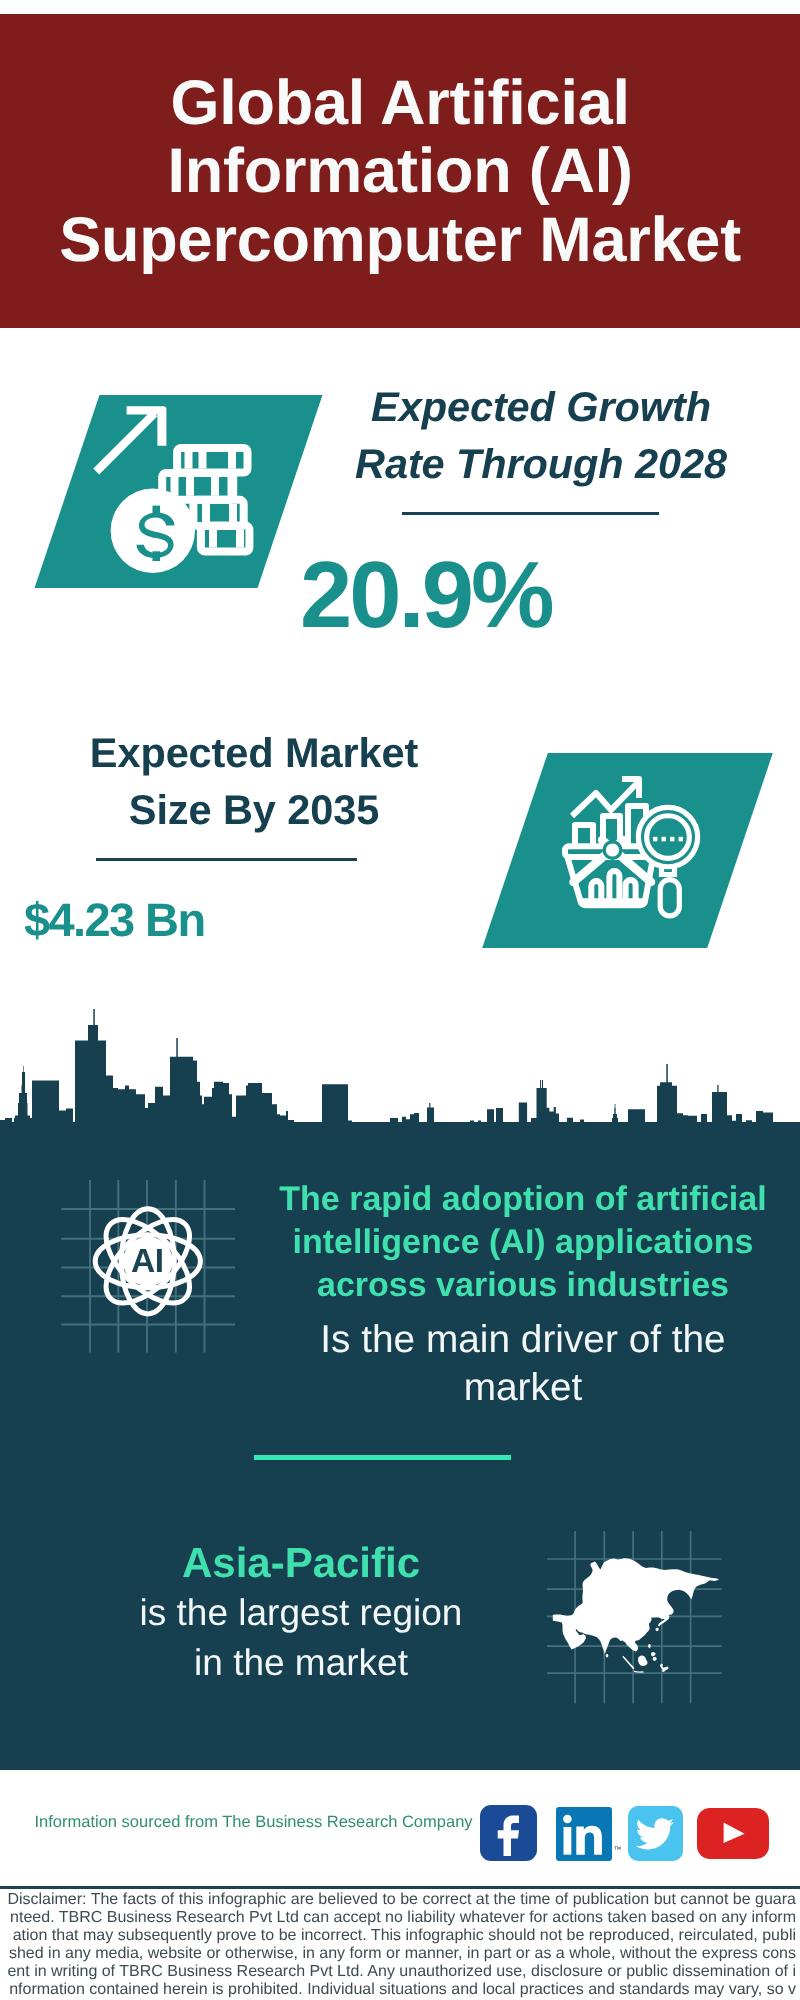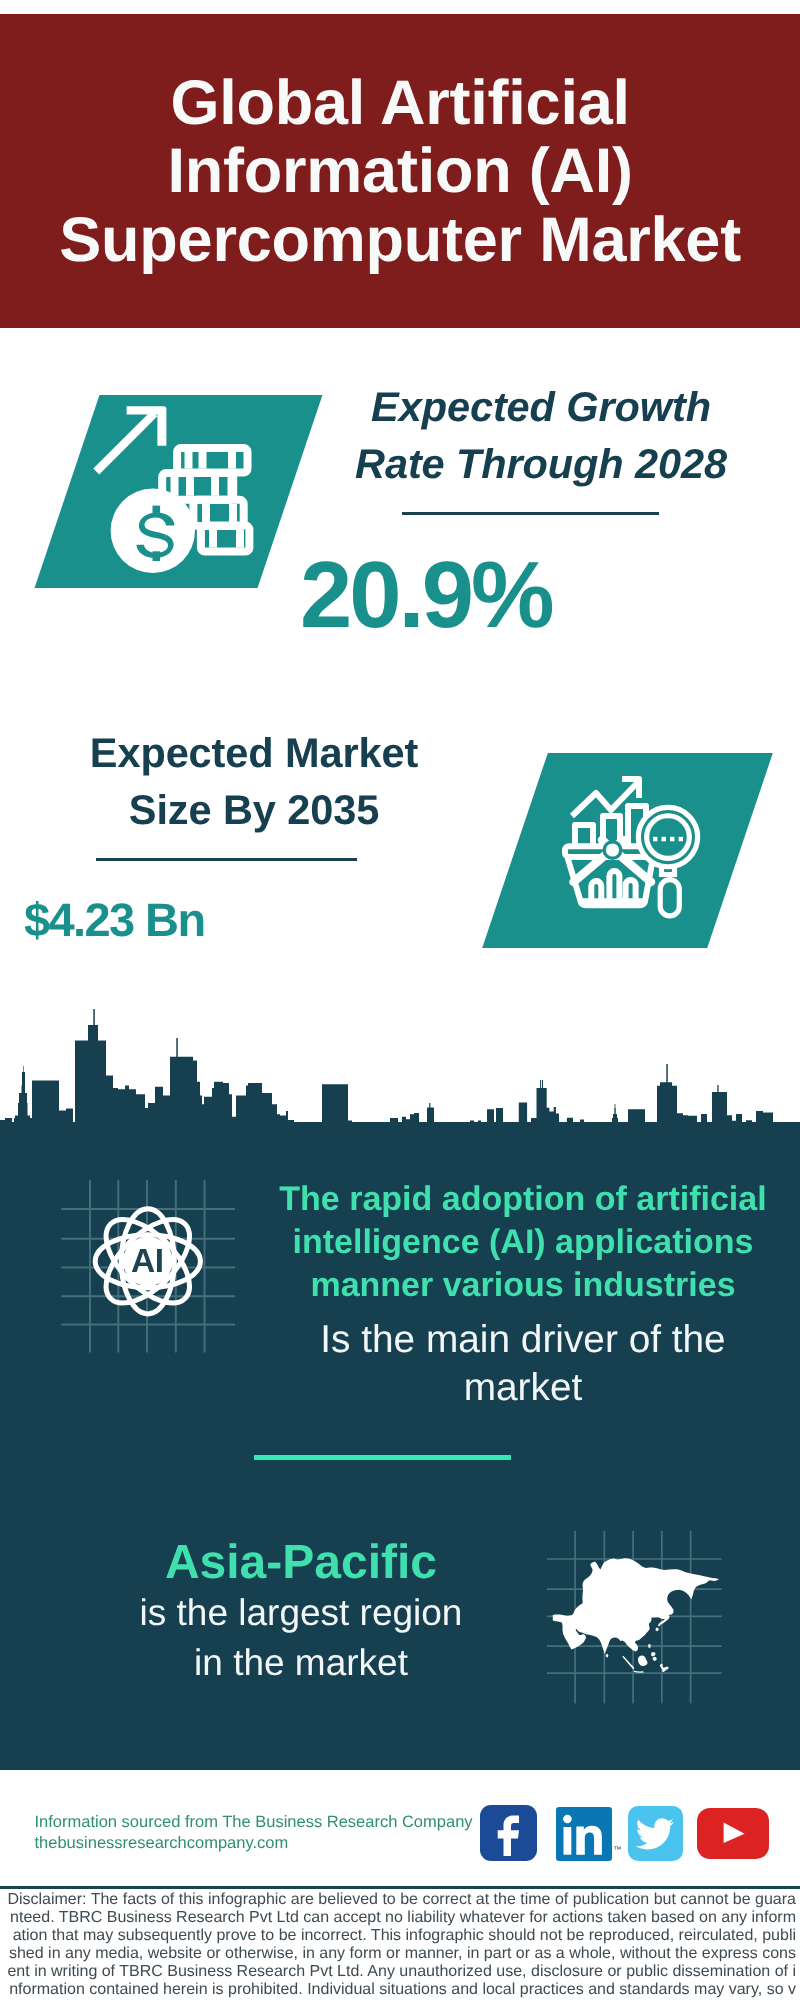--- a/index.html
+++ b/index.html
@@ -26,21 +26,21 @@
   .lower{position:absolute;left:0;top:1122px;width:800px;height:648px;background:#16404f;}
   .skyline{position:absolute;left:0;top:1008px;width:800px;height:120px;}
 
   .msg{position:absolute;text-align:center;}
   .msg>div{white-space:nowrap;}
   .msg .hi{color:#3fe0ae;font-weight:bold;}
   .msg .lo{color:#f2f6f7;font-weight:normal;}
   #driver-msg .hi{font-size:34px;line-height:43px;}
   #driver-msg .lo{font-size:38.8px;line-height:47px;}
   #driver-msg .lo.first{line-height:49px;margin-top:8px;}
-  #region-msg .hi{font-size:48px;line-height:50px;}
+  #region-msg .hi{font-size:42px;line-height:50px;}
   #region-msg .lo{font-size:37px;line-height:50.2px;}
 
   .divider{position:absolute;height:4.7px;background:#35e8b5;}
 
   
   .footbar{position:absolute;left:0;top:1770px;width:800px;height:128px;background:#ffffff;}
   .foot-src{position:absolute;color:#2f8f6f;font-size:16.5px;line-height:20.8px;white-space:nowrap;}
   .social{position:absolute;overflow:hidden;}
   .disc-rule{position:absolute;left:0;width:800px;height:2.8px;background:#1b4453;}
   .disclaimer{position:absolute;left:6px;width:790px;color:#3f4b52;font-size:16px;line-height:18px;word-break:break-all;text-align:right;}
@@ -181,21 +181,21 @@
       <ellipse rx="52.6" ry="26.5" transform="rotate(90)"></ellipse>
       <ellipse rx="52.6" ry="26.5" transform="rotate(135)"></ellipse>
     </g>
     <circle cx="92.8" cy="86.3" r="24.8" fill="#ffffff"></circle>
     <text x="92.4" y="97" text-anchor="middle" font-family="Liberation Sans, sans-serif" font-size="33.5" font-weight="bold" fill="#1b4553" letter-spacing="-0.4">AI</text>
   </svg>
 
   <div class="msg" id="driver-msg" style="left:252px;top:1177.5px;width:542px;">
     <div class="hi">The rapid adoption of artificial</div>
     <div class="hi">intelligence (AI) applications</div>
-    <div class="hi">manner various industries</div>
+    <div class="hi">across various industries</div>
     <div class="lo first">Is the main driver of the</div>
     <div class="lo">market</div>
   </div>
 
   <div class="divider" style="left:253.8px;top:1455px;width:257.3px;"></div>
 
   <div class="msg" id="region-msg" style="left:54px;top:1538px;width:494px;">
     <div class="hi">Asia-Pacific</div>
     <div class="lo">is the largest region</div>
     <div class="lo">in the market</div>
@@ -213,21 +213,20 @@
       <line x1="12" y1="96.3" x2="186.6" y2="96.3"></line>
       <line x1="12" y1="126.2" x2="186.6" y2="126.2"></line>
       <line x1="12" y1="153.2" x2="186.6" y2="153.2"></line>
     </g>
     <path id="asia-path" fill="#ffffff" d="M57.5,42.5L60,41.5L62,44L63.8,47.5L65.4,49.5L67,46L69,42.5L72,40.5L75.5,39L79,38.5L82.5,39.5L86,39L89.5,38.3L93,38.6L96.5,39.6L100,41.2L104,44L107.5,46.8L111,48L114.5,47.6L118,47.4L122,48.2L126,49.4L130,49.9L134,49.4L138,49.2L142.5,49.3L146.5,50.6L150,52L153.5,53L157,53.8L161,54.4L165,55.2L169,56.2L173,57L177,57.9L180.5,58.3L182.5,58.8L184,59.6L181.6,60.6L179,61L176.4,60.6L174,60.6L172.4,62L170.6,63.2L168.4,64L166,64.6L163.6,65.4L161.6,66.6L160,68.2L159,70.2L158.4,72.6L157.8,75L157,77.4L156.2,79.4L155.2,77.4L153.6,75.2L151.6,73.2L149.4,71.6L147,70.4L144.4,69.8L141.6,70L139,70.6L136.6,71.6L134.6,73L133.2,74.8L132.4,77L132.2,79.4L132.6,81.6L133.8,83.4L135.2,85.2L136.6,87L137.8,88.8L138.6,90L137.4,91L136,92.6L134.6,94.6L133.2,96.6L131.6,98.2L129.6,99L127.6,99L125.8,98.4L124,97.6L122,97.2L120,97.4L118,97.6L116.2,97.6L114.7,97.5L114.2,99.6L113.8,101.8L113.8,103.8L114.2,105.8L114.7,108.8L113.8,110.4L113.1,111.3L112.2,112.2L111.3,113.1L110.4,114.4L109.4,115.6L107.8,116.8L106.3,118.1L105,119.2L103.8,120L102.5,120.4L101.3,120.6L100.4,121.2L100,121.9L100.1,122.6L100.3,123.1L101.2,124L102.2,125L102.7,126.2L103.1,127.5L102.9,128.8L102.5,130L101.6,130.9L100.6,131.6L99.6,131L98.5,130.4L97.5,130L96.4,129L95.3,128.1L94.3,127.2L93.4,126.3L92.6,125.6L91.9,125L91.4,124.2L90.9,123.4L90.6,123L90.3,122.5L89.4,121.8L88.4,121.2L87.5,120.6L86.4,120.8L85.3,120.9L84.2,119.6L83.1,118.5L81.6,117.8L80,117.4L78.3,117.8L76.6,118.6L75.3,119.8L74.4,121.4L73.8,123.2L73.1,125.2L72.3,127.2L71.4,129.4L70.6,131.4L69.9,134.4L69,131.6L68.2,129.2L67.4,127L67,125.6L66.2,123.6L65.4,121.6L64.5,120L63.7,119.1L62.7,118L61.7,117.1L59.4,116.3L57.2,115.6L55,114.9L53,114.6L51,114.3L49,113.5L47,112.5L45,112.3L43,111L41.5,109L40.5,109.5L41.5,111.5L43.2,113.4L44,115L46,115L48,114L50.5,115.5L51,118L50,120L48.5,122.5L46,124.5L43,126.5L40,128L36.5,129.5L35,127L33,123L31,120L29.5,117L28,113.5L27.5,110L27.5,105L26.8,102.5L23,101.5L20.5,101.3L17.8,100.5L17.8,97.5L17.8,95L20,94.6L22.5,94.4L25,94.6L27.5,95L30,95.4L32.5,95.8L35,95.6L37,95L38.4,93.6L39.2,91.6L40.2,89.6L41.6,87.8L43.2,86.2L44.8,85L46.4,84L47.6,83.2L47.6,81L47.4,78.8L47.4,76.6L47.6,74.4L47.8,72.2L47.9,70L47.8,67.8L47.6,65.6L47.6,63.6L48.4,61.4L49.8,59.8L51.4,58.4L53.2,57.2L54.8,55.8L56.2,54L57.2,52L57.6,49.8L56.6,47.6L55.4,45.6L55.8,43.6ZM134.6,90.2L136.8,89.2L138.6,90.4L138.4,92.8L136.6,94.4L134.8,94.8L133.4,93.6L133.4,91.6ZM133.4,95.2L134.6,96.6L133.8,98.8L131.8,100.6L129.8,102L127.8,103.4L125.6,104.8L124.2,106.6L122.8,105.4L124.2,103.2L126.2,101.8L128.4,100.4L130.2,98.8L131.8,97ZM122,107.6L123.6,108.2L123.6,110.2L122,111.2L120.6,110.2L120.6,108.6ZM112.8,95.8L115,95.6L116.4,97.2L116.4,100.2L115.2,102.6L113.6,104L112.2,102.4L111.8,99.8L111.8,97.4ZM114,124L115.6,124.6L115.6,127L114.4,128.4L113.2,126.8L113.2,125ZM116.4,132.6L118.8,132L120.6,133.2L120,135.2L117.8,136.4L116,135.2ZM118,137.2L120.2,136.8L121.8,138.2L121.2,140.2L119.2,141L117.6,139.6ZM103.6,137L106,135.6L108.4,135.8L110.2,137.2L111,139.4L112,141L112.6,143L111.6,144.8L109.6,145.8L107.4,146L105.4,145.2L104,143.6L103.2,141.6L103,139.2ZM125.4,144.4L126.8,143.6L127.8,144.8L127.4,146.6L128.4,147.8L130.2,147.2L132.2,146.4L133.6,147.4L133.2,149L131.4,149.8L130,151L128.6,152L127.2,151.4L127.4,150L126.6,148.4L125.4,146.8L124.8,145.4ZM88.2,135.8L90.8,138.6L93.4,141.4L96,144.2L98.4,146.8L99.4,148.6L98.2,149.2L96.2,147L93.6,144L91,141L88.6,138.2L87.4,136.6ZM98.6,150.6L101.8,151.2L105,151.4L108,151.2L109.2,152.2L106,152.8L102.4,152.6L99.2,152ZM71.2,134.4L72.6,133.8L73.4,135.4L72.8,137.4L71.2,137L70.6,135.4Z"></path>
   </svg>
 
   <div class="footbar"></div>
   <div class="foot-src" style="left:34.5px;top:1812px;">
     <div>Information sourced from The Business Research Company</div>
-    <div>thebusinessresearchcompany.com</div>
   </div>
 
   <div class="social" style="left:480.2px;top:1805.2px;width:57.1px;height:56.2px;border-radius:11px;background:#1b4b96;">
     <svg viewBox="0 0 57.1 56.2" style="width:57.1px;height:56.2px;display:block;">
       <path d="M23.5,51 V33.4 h-5.8 V25.3 h5.8 V20.2 c0,-6.1 3.7,-9.6 9.3,-9.6 h6.2 V17.9
                h-5 c-2.2,0 -3,1 -3,2.9 v4.5 h8 l-1,8.1 h-7 V51 Z" fill="#ffffff"></path>
     </svg>
   </div>
   <div class="social" style="left:556.4px;top:1806.7px;width:55.5px;height:54.7px;border-radius:3px;background:#0a77b5;">
     <svg viewBox="0 0 55.5 54.7" style="width:55.5px;height:54.7px;display:block;">

